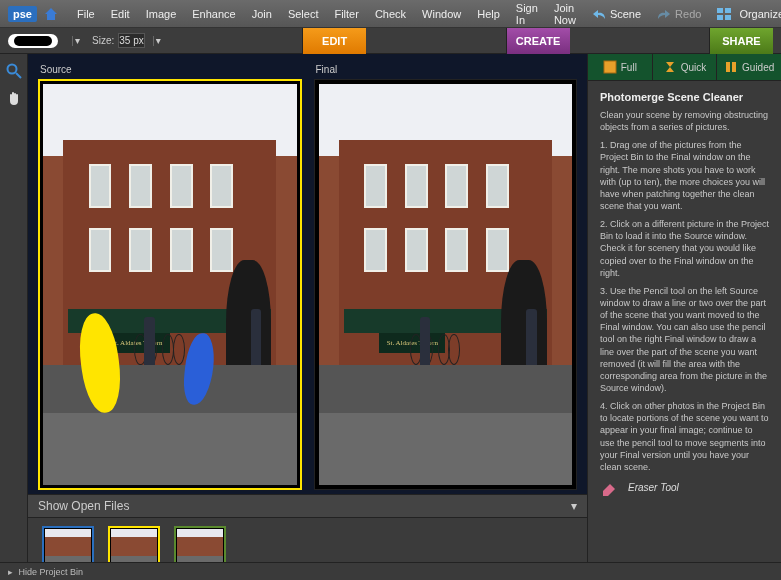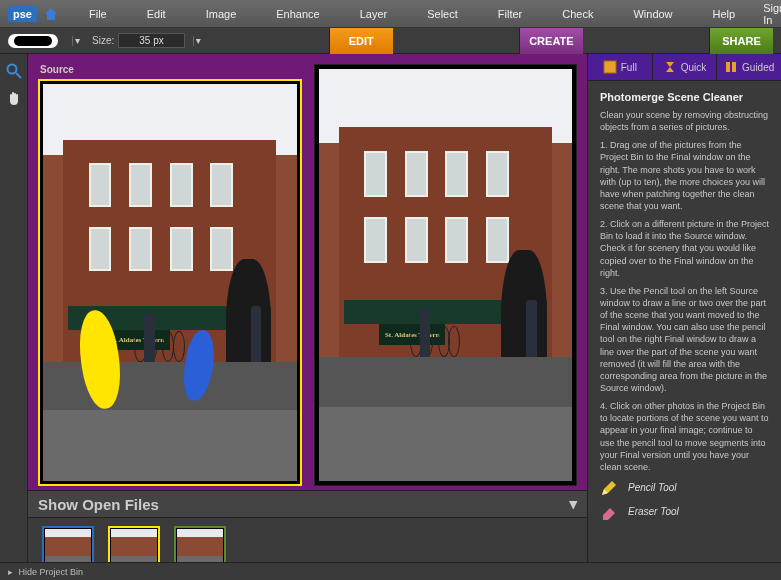--- a/index.html
+++ b/index.html
@@ -2,47 +2,47 @@
 <html><head>
 <meta charset="utf-8">
 <style>
 * { margin: 0; padding: 0; box-sizing: border-box; font-family: "Lucida Grande", Tahoma, Arial, sans-serif; }
 body { background: #4a4a4a; color: #ccc; width: 781px; height: 580px; overflow: hidden; position: relative; }
 
 
 .menubar { background: linear-gradient(#6b6b6b,#565656); height: 28px; display: flex; align-items: center; padding: 0 8px; border-bottom: 1px solid #333; font-size: 11px; color: #eee; }
 .menubar .logo { background:#2b6fbf; color:#fff; font-weight:bold; padding:2px 5px; border-radius:2px; font-size:11px; margin-right:6px;}
 .menubar .home-icon { width:18px; height:18px; display:flex; align-items:center; justify-content:center; margin-right:10px; }
-.menubar .menu-item { margin: 0 20px; cursor: default; }
+.menubar .menu-item { margin: 0 8px; cursor: default; }
 .menubar .spacer { flex: 1; }
 .menubar .right-item { margin: 0 8px; display:flex; align-items:center; gap:4px; }
 .menubar .undo-redo { display:flex; align-items:center; gap:4px; }
 .menubar .organizer { display:flex; align-items:center; gap:8px; }
 .menubar .winctl { margin-left:8px; display:flex; gap:6px; color:#aaa; }
 
 
 .optionsbar { background: #3c3c3c; height: 26px; display:flex; align-items:center; padding:0 8px; border-bottom:1px solid #222; font-size:10px; color:#ccc; }
 .optionsbar .brush { width:50px; height:14px; background:#fff; border-radius:7px; margin-right:10px; position:relative; }
 .optionsbar .brush::after { content:""; position:absolute; inset:2px 6px; background:#000; border-radius:6px; }
 .optionsbar .dd { width:10px; height:10px; border-left:1px solid #666; margin-left:4px; display:inline-flex; align-items:center; justify-content:center; }
-.optionsbar .sizebox { background:#2b2b2b; border:1px solid #555; padding:1px 20px; margin:0 4px; color:#ddd; }
+.optionsbar .sizebox { background:#2b2b2b; border:1px solid #555; padding:1px 0; margin:0 4px; color:#ddd; }
 .optionsbar .tabbtn { margin-left:auto; height:26px; width:64px; display:flex; align-items:center; justify-content:center; color:#fff; font-size:11px; font-weight:bold; border-left:1px solid #222;}
 .tab-edit { background: linear-gradient(#f59b1a,#e07a00); }
 .tab-create { background: linear-gradient(#a24da8,#7a2f80); }
 .tab-share { background: linear-gradient(#6fa52e,#4c7a18); }
 
 
 .main { position:absolute; top:54px; bottom:0; left:0; right:0; display:flex; }
 
 
 .toolstrip { width:28px; background:#3a3a3a; border-right:1px solid #222; padding-top:8px; display:flex; flex-direction:column; align-items:center; gap:10px; }
 .toolstrip .tool { width:18px; height:18px; display:flex; align-items:center; justify-content:center; }
 
 
-.center { flex:1; background:#701a75; position:relative; display:flex; flex-direction:column;font-weight:bold; }
+.center { flex:1; background:#0f172a; position:relative; display:flex; flex-direction:column; }
 .panels { flex:1; display:flex; gap:12px; padding:10px 10px 4px 10px; }
 .panel { flex:1; display:flex; flex-direction:column; }
 .panel-label { font-size:10px; color:#ccc; margin-bottom:4px; padding-left:2px; }
 .panel-canvas { flex:1; background:#000; border:1px solid #222; display:flex; align-items:center; justify-content:center; padding:4px; }
 .panel-canvas.sel { border:2px solid #ffe500; padding:3px; }
 .photo { width:100%; height:100%; background:linear-gradient(#e8e8ef 0 18%, #8a4a33 18% 70%, #6b6560 70% 100%); position:relative; overflow:hidden; }
 .photo .sky { position:absolute; top:0; left:0; right:0; height:18%; background:#eef0f4; }
 .photo .building { position:absolute; top:14%; left:8%; right:8%; height:56%; background:#7d3d29; }
 .photo .window { position:absolute; width:9%; height:11%; background:#cfd6d6; border:2px solid #f0efe8; }
 .photo .awning { position:absolute; left:10%; right:10%; top:56%; height:6%; background:#173a2a; }
@@ -52,31 +52,31 @@
 .photo .bike { position:absolute; width:9%; height:8%; bottom:30%; }
 .photo .bike::before, .photo .bike::after { content:""; position:absolute; width:45%; height:90%; border:1px solid #222; border-radius:50%; bottom:0; }
 .photo .bike::before { left:0; }
 .photo .bike::after { right:0; }
 .photo .blob-y { position:absolute; left:15%; bottom:18%; width:15%; height:25%; background:#ffe500; border-radius:50% 45% 50% 45%; transform:rotate(-8deg); }
 .photo .blob-b { position:absolute; left:56%; bottom:20%; width:11%; height:18%; background:#2a5fd8; border-radius:50% 45% 55% 40%; transform:rotate(6deg); }
 .photo .person { position:absolute; bottom:30%; width:4%; height:12%; background:#2a2f3c; border-radius:3px 3px 0 0; }
 
 
 .projectbin { background:#3b3b3b; border-top:1px solid #222; }
-.projectbin .hdr { font-size:15px; color:#ccc; padding:4px 10px; background:#444; border-bottom:1px solid #222; display:flex; align-items:center; gap:6px; }
+.projectbin .hdr { font-size:12px; color:#ccc; padding:4px 10px; background:#444; border-bottom:1px solid #222; display:flex; align-items:center; gap:6px; }
 .projectbin .hdr .dd2 { margin-left:auto; }
 .projectbin .thumbs { display:flex; gap:14px; padding:8px 14px 10px; }
 .projectbin .thumb { width:52px; height:44px; border:2px solid #2a6fbf; padding:1px; background:#000; }
 .projectbin .thumb.sel { border-color:#ffe500; }
 .projectbin .thumb.green { border-color:#5a8a2e; }
 .projectbin .thumb .mini { width:100%; height:100%; background:linear-gradient(#e8e8ef 0 20%, #8a4a33 20% 70%, #6a6a6a 70% 100%); }
 
 
 .rightpanel { width:194px; background:#3a3a3a; border-left:1px solid #222; display:flex; flex-direction:column; font-size:10px; color:#ccc; }
-.modes { display:flex; background:#4c1d95; border-bottom:1px solid #222; }
+.modes { display:flex; background:#14532d; border-bottom:1px solid #222; }
 .modes .mode { flex:1; padding:6px 0; display:flex; align-items:center; justify-content:center; gap:4px; font-size:10px; border-right:1px solid #222; }
 .modes .mode:last-child { border-right:none; }
 .modes .mode .mic { width:14px; height:14px; }
 .help { padding:10px 12px; overflow:auto; flex:1; }
 .help h3 { font-size:11px; color:#eee; font-weight:bold; margin-bottom:6px; }
 .help p { font-size:9px; line-height:1.35; color:#c8c8c8; margin-bottom:6px; }
 .help .toolrow { display:flex; align-items:center; gap:10px; margin:6px 0; font-size:10px; color:#ddd; font-style: italic; }
 .help .toolrow .ticon { width:18px; height:18px; }
 .btnrow { padding:8px 10px 12px; display:flex; gap:8px; justify-content:flex-end; }
 .btnrow button { background:linear-gradient(#5a5a5a,#3e3e3e); border:1px solid #222; color:#eee; font-size:10px; padding:4px 14px; border-radius:3px; }
@@ -94,21 +94,21 @@
   <span class="logo">pse</span>
   <span class="home-icon">
     <svg width="16" height="16" viewBox="0 0 16 16">
         <path d="M2 8 L8 2 L14 8 L12 8 L12 14 L4 14 L4 8 Z" fill="#3a7bd5"></path>
       </svg>
   </span>
   <span class="menu-item">File</span>
   <span class="menu-item">Edit</span>
   <span class="menu-item">Image</span>
   <span class="menu-item">Enhance</span>
-  <span class="menu-item">Layer</span>
+  <span class="menu-item">Join</span>
   <span class="menu-item">Select</span>
   <span class="menu-item">Filter</span>
   <span class="menu-item">Check</span>
   <span class="menu-item">Window</span>
   <span class="menu-item">Help</span>
   <span class="spacer"></span>
   <span class="right-item">Sign In</span>
   <span class="right-item">Join Now</span>
   <span class="right-item undo-redo">
     <svg width="14" height="12" viewBox="0 0 14 12">
@@ -190,20 +190,21 @@
             <div class="bike" style="left:47%"></div>
             <div class="person" style="left:40%"></div>
             <div class="person" style="right:14%; height:14%"></div>
             <div class="blob-y"></div>
             <div class="blob-b"></div>
           </div>
         </div>
       </div>
 
       <div class="panel">
+        <div class="panel-label">Final</div>
         <div class="panel-canvas">
           <div class="photo">
             <div class="sky"></div>
             <div class="building"></div>
             <div class="window" style="top:20%; left:18%"></div>
             <div class="window" style="top:20%; left:34%"></div>
             <div class="window" style="top:20%; left:50%"></div>
             <div class="window" style="top:20%; left:66%"></div>
             <div class="window" style="top:36%; left:18%"></div>
             <div class="window" style="top:36%; left:34%"></div>
@@ -265,27 +266,20 @@
     </div>
     <div class="help">
       <h3>Photomerge Scene Cleaner</h3>
       <p>Clean your scene by removing obstructing objects from a series of pictures.</p>
       <p>1. Drag one of the pictures from the Project Bin to the Final window on the right. The more shots you have to work with (up to ten), the more choices you will have when patching together the clean scene that you want.</p>
       <p>2. Click on a different picture in the Project Bin to load it into the Source window. Check it for scenery that you would like copied over to the Final window on the right.</p>
       <p>3. Use the Pencil tool on the left Source window to draw a line or two over the part of the scene that you want moved to the Final window. You can also use the pencil tool on the right Final window to draw a line over the part of the scene you want removed (it will fill the area with the corresponding area from the picture in the Source window).</p>
       <p>4. Click on other photos in the Project Bin to locate portions of the scene you want to appear in your final image; continue to use the pencil tool to move segments into your Final version until you have your clean scene.</p>
       <div class="toolrow">
         <svg class="ticon" viewBox="0 0 18 18">
-            <path d="M2 16 L4 10 L12 2 L16 6 L8 14 Z" fill="#e8c02a"></path>
-            <path d="M2 16 L4 10 L8 14 Z" fill="#f5e69b"></path>
-          </svg>
-        <span>Pencil Tool</span>
-      </div>
-      <div class="toolrow">
-        <svg class="ticon" viewBox="0 0 18 18">
             <path d="M3 12 L10 5 L15 10 L8 17 L3 17 Z" fill="#d86a8a"></path>
           </svg>
         <span>Eraser Tool</span>
       </div>
       <div style="height:30px"></div>
 
     </div>
   </div>
 </div>
 

